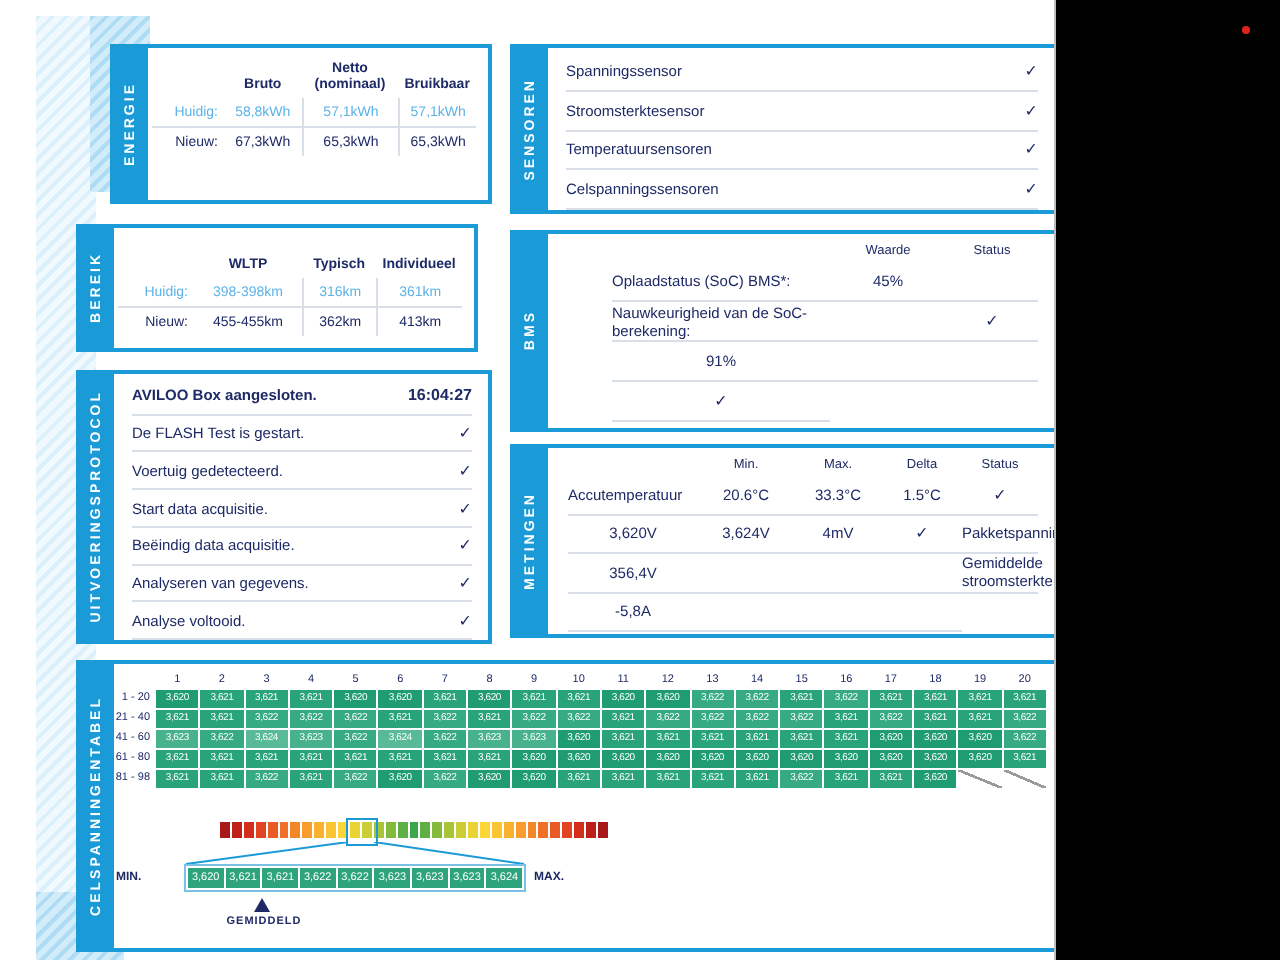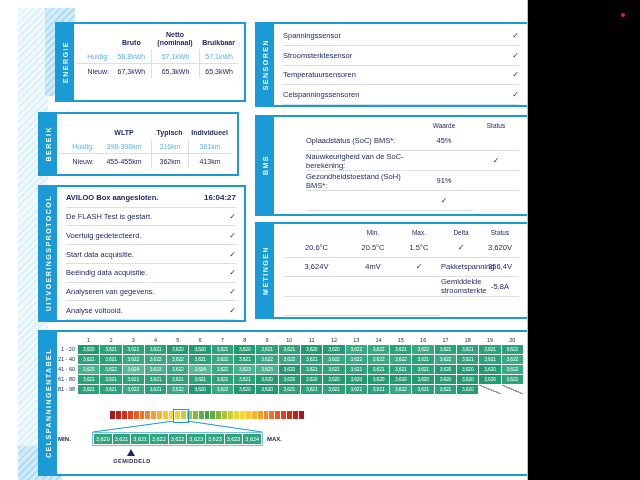--- a/index.html
+++ b/index.html
@@ -170,21 +170,20 @@
           <div class="sh">Waarde</div>
           <div class="sh">Status</div>
           <div class="s-label">Oplaadstatus (SoC) BMS*:</div>
           <div class="s-val">45%</div>
           <div class="s-val"></div>
           <div class="s-label">Nauwkeurigheid van de SoC-berekening:</div>
           <div class="s-val"></div>
           <div class="s-val">
             <div class="check">✓</div>
           </div>
-          <div class="s-label">Gezondheidstoestand (SoH) BMS*:</div>
           <div class="s-val">91%</div>
           <div class="s-val"></div>
           <div class="s-val"></div>
           <div class="s-val">
             <div class="check">✓</div>
           </div>
         </div>
       </div>
   </div>
 
@@ -230,22 +229,23 @@
     <div class="tab">
       <span>METINGEN</span>
     </div>
     <div class="content">
         <div class="stat-table" id="metingen-table">
           <div class="sh"></div>
           <div class="sh">Min.</div>
           <div class="sh">Max.</div>
           <div class="sh">Delta</div>
           <div class="sh">Status</div>
+          <div class="s-label">Accutemperatuur</div>
           <div class="s-val">20.6°C</div>
-          <div class="s-val">20.5°C</div>
+          <div class="s-val">33.3°C</div>
           <div class="s-val">1.5°C</div>
           <div class="s-val">
             <div class="check">✓</div>
           </div>
           <div class="s-val">3,620V</div>
           <div class="s-val">3,624V</div>
           <div class="s-val">4mV</div>
           <div class="s-val">
             <div class="check">✓</div>
           </div>

